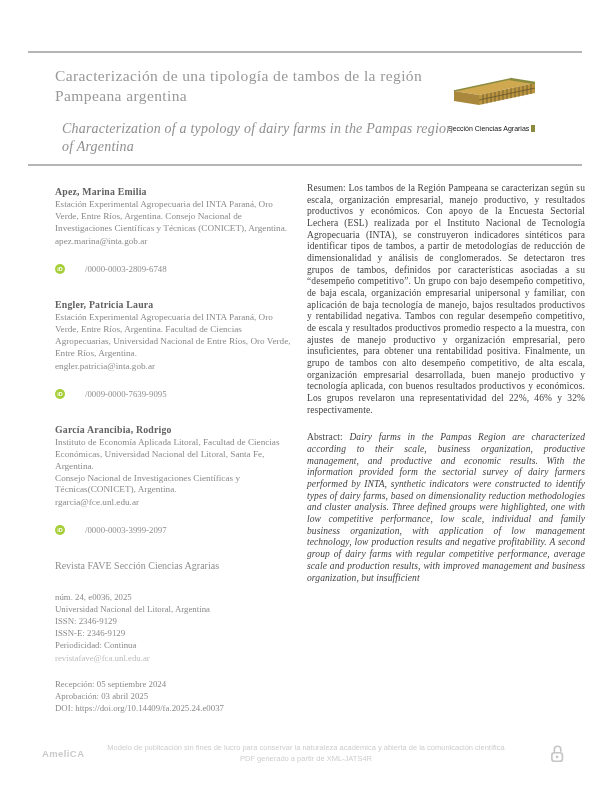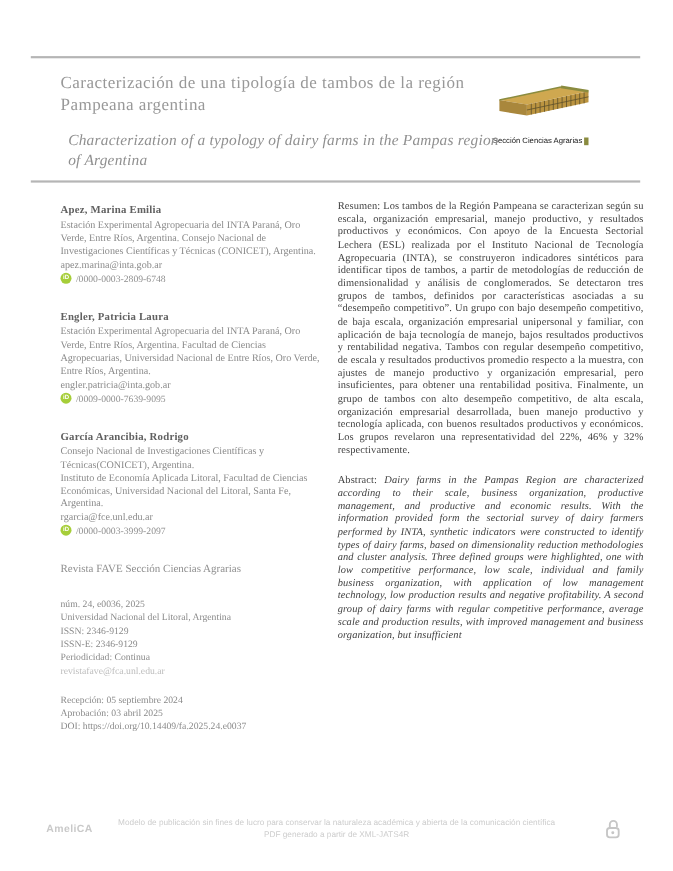--- a/index.html
+++ b/index.html
@@ -43,21 +43,21 @@
     display: flex; align-items: center; gap: 2px;
   }
   .fave-sub-bar { display: inline-block; width: 4px; height: 7px; background: #8a8b3f; }
 
   
   .left-col { position: absolute; left: 55px; top: 186px; width: 242px; }
   .author { margin-bottom: 25px; }
   .author-name { font-size: 9.8px; font-weight: bold; color: #616161; margin-bottom: 2px; letter-spacing: 0.2px; }
   .affil { font-size: 9.2px; color: #8a8a8a; line-height: 1.3; }
   .email-line { font-size: 9.2px; color: #8a8a8a; margin-top: 1px; }
-  .orcid-line { display: flex; align-items: flex-end; gap: 4px; margin-top: 2px; font-size: 8.8px; color: #8f8f8f; }
+  .orcid-line { display: flex; align-items: flex-end; gap: 20px; margin-top: 18px; font-size: 8.8px; color: #8f8f8f; }
   .orcid-badge {
     width: 10px; height: 10px; border-radius: 50%; background: #a6ce39;
     color: #ffffff; font-family: "Liberation Sans", sans-serif;
     font-size: 5.5px; font-weight: bold; display: inline-flex;
     align-items: center; justify-content: center; flex: 0 0 auto;
   }
   .journal { margin-top: 5px; }
   .journal-name { font-size: 10px; color: #8f8f8f; line-height: 1.25; width: 180px; margin-bottom: 18px; }
   .journal-detail { font-size: 8.8px; color: #8a8a8a; line-height: 1.38; }
   .journal-email { font-size: 8.8px; color: #bcbcbc; line-height: 1.38; }
@@ -148,22 +148,22 @@
       <div class="affil">Estación Experimental Agropecuaria del INTA Paraná, Oro Verde, Entre Ríos, Argentina. Facultad de Ciencias Agropecuarias, Universidad Nacional de Entre Ríos, Oro Verde, Entre Ríos, Argentina.</div>
       <div class="email-line">engler.patricia@inta.gob.ar</div>
       <div class="orcid-line">
         <span class="orcid-badge">iD</span>
         <span>/0009-0000-7639-9095</span>
       </div>
     </div>
 
     <div class="author">
       <div class="author-name">García Arancibia, Rodrigo</div>
+      <div class="affil">Instituto de Economía Aplicada Litoral, Facultad de Ciencias Económicas, Universidad Nacional del Litoral, Santa Fe, Argentina.</div>
       <div class="affil">Consejo Nacional de Investigaciones Científicas y Técnicas(CONICET), Argentina.</div>
-      <div class="affil">Instituto de Economía Aplicada Litoral, Facultad de Ciencias Económicas, Universidad Nacional del Litoral, Santa Fe, Argentina.</div>
       <div class="email-line">rgarcia@fce.unl.edu.ar</div>
       <div class="orcid-line">
         <span class="orcid-badge">iD</span>
         <span>/0000-0003-3999-2097</span>
       </div>
     </div>
 
     <div class="journal">
       <div class="journal-name">Revista FAVE Sección Ciencias Agrarias</div>
       <div class="journal-detail">núm. 24, e0036, 2025</div>

